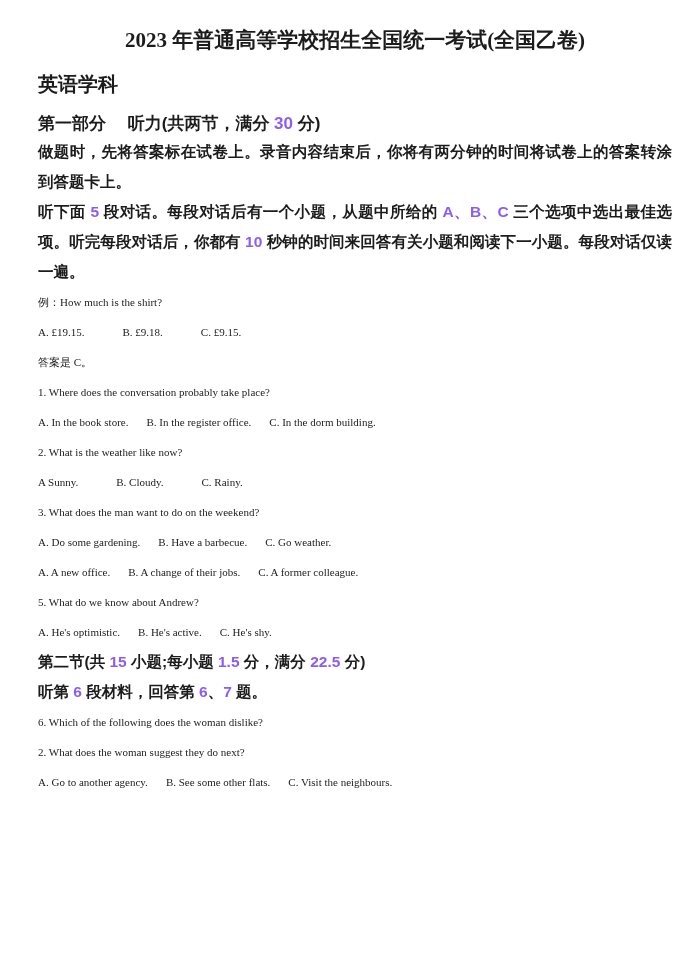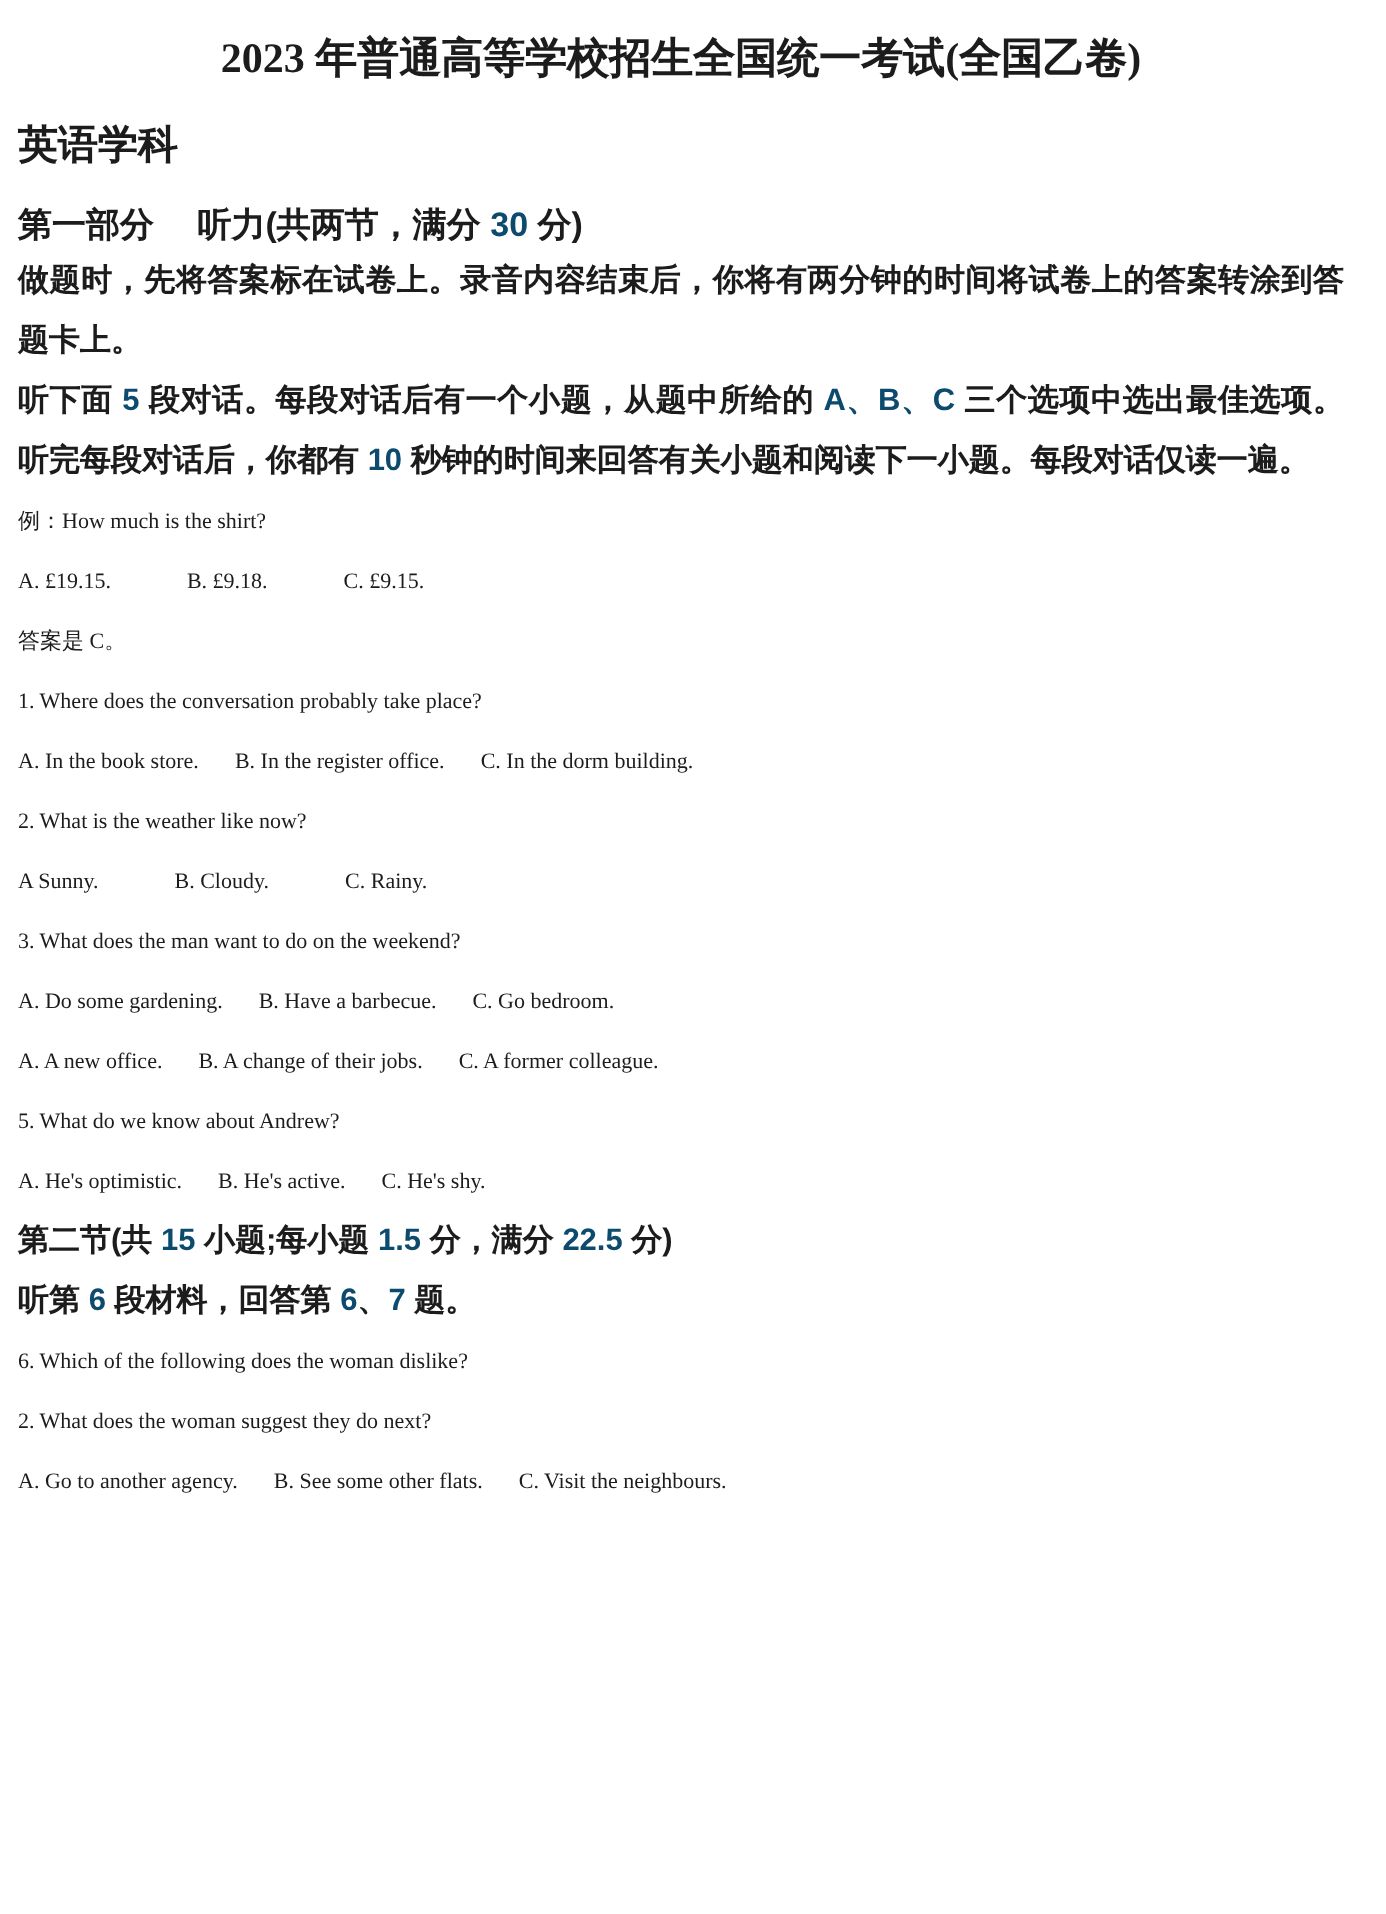--- a/index.html
+++ b/index.html
@@ -2,41 +2,41 @@
 <html><head>
 <meta charset="utf-8">
 <style>
   * { margin:0; padding:0; box-sizing:border-box; }
   html,body { background:#ffffff; }
   body {
     width:693px; height:957px; overflow:hidden;
     color:#1c1c1c;
     font-family:"Liberation Serif", serif;
   }
-  .page { padding:6px 21px 0 9px; }
+  .page { padding:6px 21px 0 38px;margin-top:11px; }
 
   .title {
     text-align:center; font-weight:bold;
     font-size:21px; line-height:30px; margin-top:8px;
     font-family:"Liberation Serif", serif;
   }
   .subject {
     text-align:left; font-weight:bold;
     font-size:20px; line-height:28px; margin-top:15px;
   }
   .part-heading {
     font-weight:bold; font-size:17px; line-height:26px; margin-top:13px;
     font-family:"Liberation Sans", sans-serif;
   }
   .bold-para {
     font-weight:bold; font-size:15.5px; line-height:30px;
     font-family:"Liberation Sans", sans-serif;
   }
   .justify { text-align:justify; }
-  .hl { color:#0c4a6e; }
+  .hl { color:#8b5cf6; }
 
   .en { font-size:11px; line-height:30px; }
   .opts span { display:inline-block; margin-right:18px; }
   .opts span:last-child { margin-right:0; }
   .opts.wide span { margin-right:38px; }
 </style>
 </head>
 <body>
 
 <div class="page">
@@ -55,21 +55,21 @@
   <p class="en opts wide"><span>A. £19.15.</span><span>B. £9.18.</span><span>C. £9.15.</span></p>
   <p class="en">答案是 C。</p>
 
   <p class="en">1. Where does the conversation probably take place?</p>
   <p class="en opts"><span>A. In the book store.</span><span>B. In the register office.</span><span>C. In the dorm building.</span></p>
 
   <p class="en">2. What is the weather like now?</p>
   <p class="en opts wide"><span>A  Sunny.</span><span>B. Cloudy.</span><span>C. Rainy.</span></p>
 
   <p class="en">3. What does the man want to do on the weekend?</p>
-  <p class="en opts"><span>A. Do some gardening.</span><span>B. Have a barbecue.</span><span>C. Go bedroom.</span></p>
+  <p class="en opts"><span>A. Do some gardening.</span><span>B. Have a barbecue.</span><span>C. Go weather.</span></p>
 
   <p class="en opts"><span>A. A new office.</span><span>B. A change of their jobs.</span><span>C. A former colleague.</span></p>
 
   <p class="en">5. What do we know about Andrew?</p>
   <p class="en opts"><span>A. He's optimistic.</span><span>B. He's active.</span><span>C. He's shy.</span></p>
 
   <p class="bold-para"><span>第二节(共 </span><span class="hl">15</span><span> 小题;每小题 </span><span class="hl">1.5</span><span> 分，满分 </span><span class="hl">22.5</span><span> 分)</span></p>
 
 
   <p class="bold-para"><span>听第 </span><span class="hl">6</span><span> 段材料，回答第 </span><span class="hl">6</span><span>、</span><span class="hl">7</span><span> 题。</span></p>

